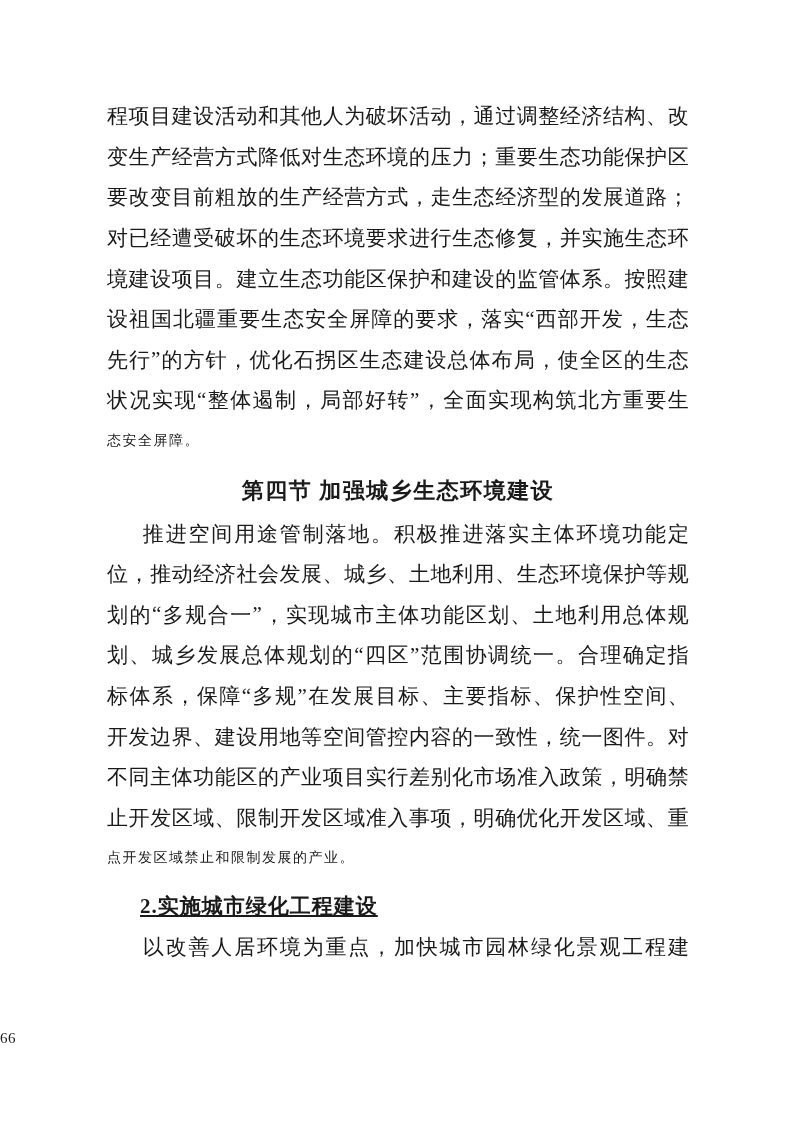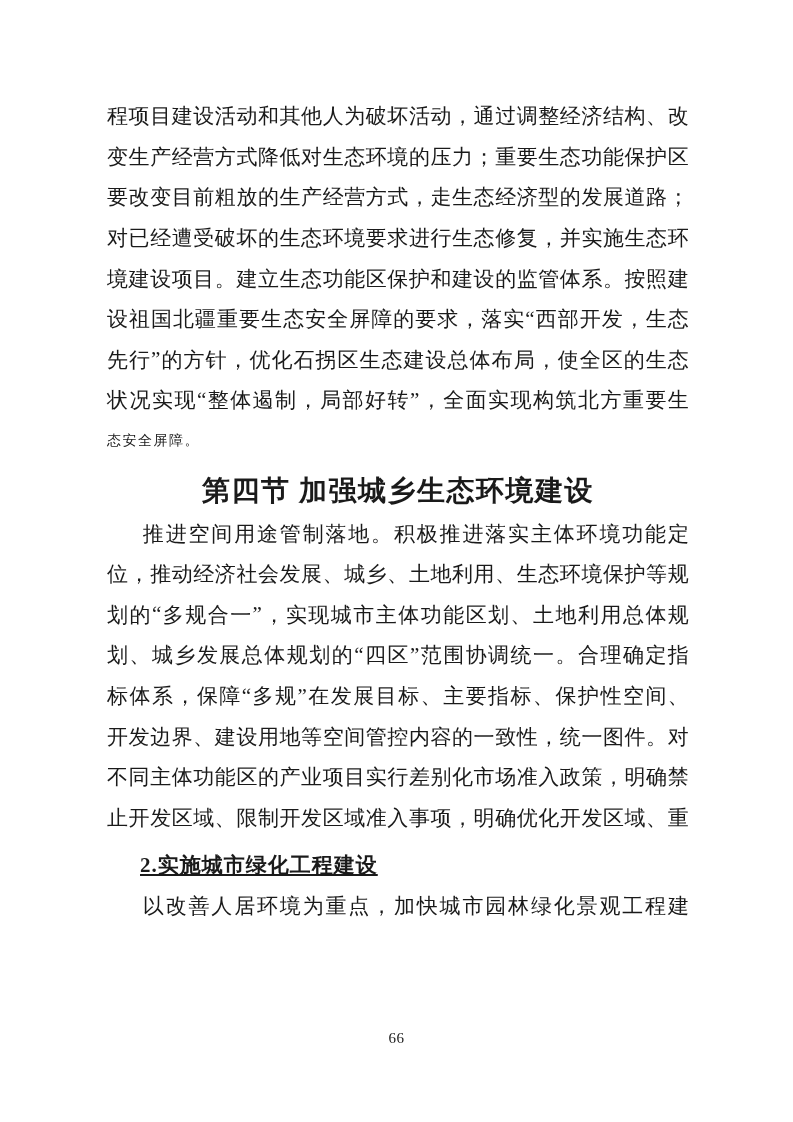--- a/index.html
+++ b/index.html
@@ -44,39 +44,39 @@
   .indent-spacer {
     width: 34px;
     flex: 0 0 34px;
   }
   .section-heading {
     margin: 8px 0 0 0;
     height: 44px;
     line-height: 44px;
     text-align: center;
     font-weight: bold;
-    font-size: 28px;
+    font-size: 22px;
     letter-spacing: 1.5px;
   }
   .subhead {
     margin: 0;
     height: 42px;
     line-height: 42px;
     padding-left: 33px;
     font-weight: bold;
     font-size: 21px;
     letter-spacing: 1px;
   }
   .subhead-2 { margin-top: 6px; text-decoration: underline; }
   .pagenum {
     position: absolute;
     top: 1030px;
     left: 0;
     width: 793px;
-    text-align: center;
+    text-align: left;
     font-size: 15px;
     letter-spacing: 0.5px;
     color: #222222;
   }
 </style>
 </head>
 <body>
 
 <div class="page">
   <div class="textcol">
@@ -544,20 +544,21 @@
           <span>确</span>
           <span>优</span>
           <span>化</span>
           <span>开</span>
           <span>发</span>
           <span>区</span>
           <span>域</span>
           <span>、</span>
           <span>重</span>
         </div>
+        <div class="lline">点开发区域禁止和限制发展的产业。</div>
       </div>
 
     <h3 class="subhead subhead-2">2.实施城市绿化工程建设</h3>
 
     <div>
         <div class="jline">
           <span class="indent-spacer"></span>
           <span>以</span>
           <span>改</span>
           <span>善</span>

